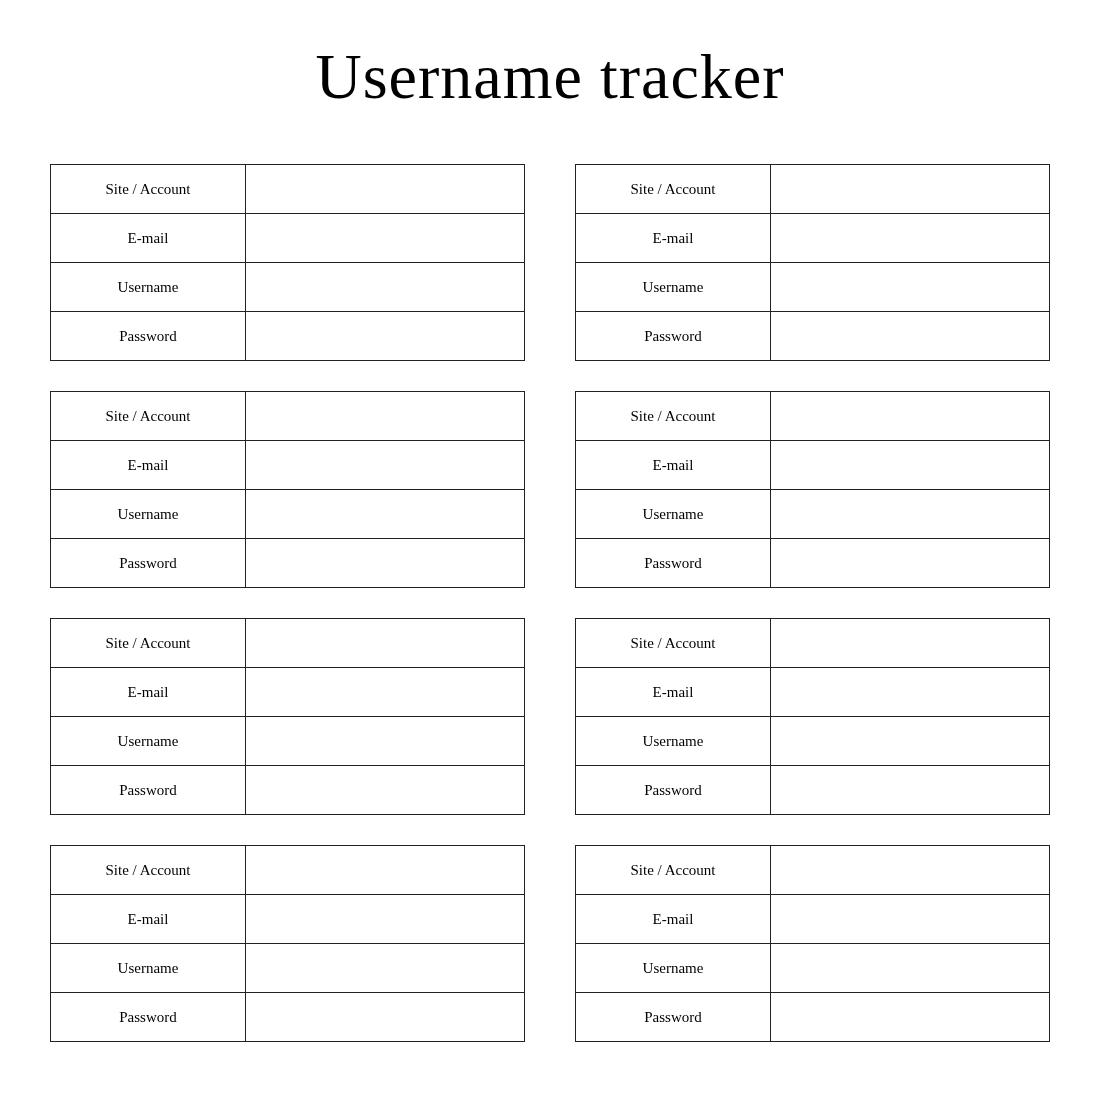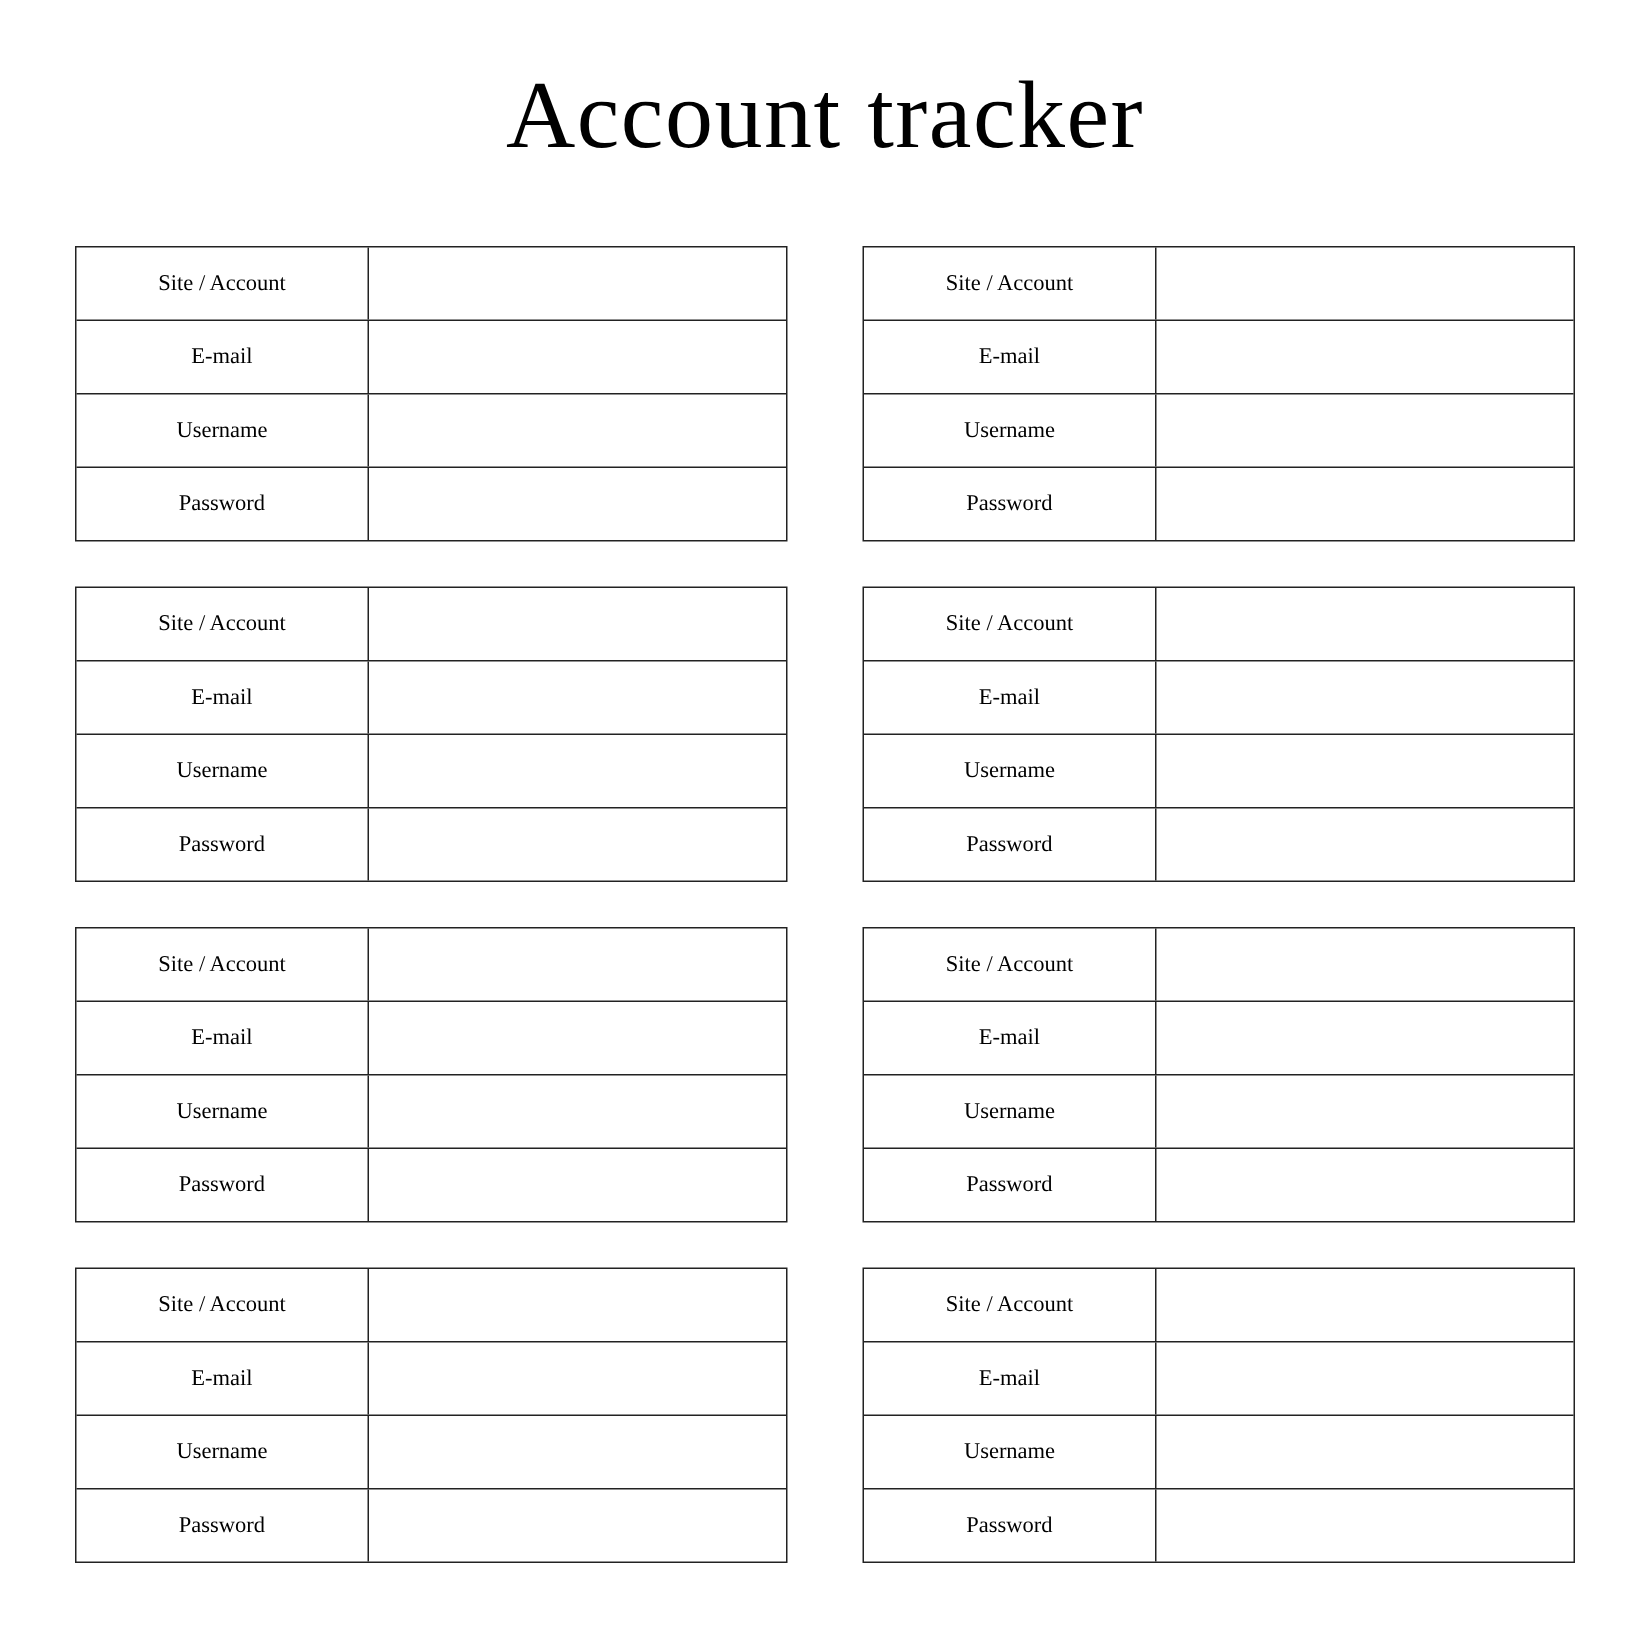--- a/index.html
+++ b/index.html
@@ -64,21 +64,21 @@
 
     .row-value {
       flex: 1;
       padding: 14px 10px;
       min-height: 48px;
     }
   </style>
 </head>
 <body>
 
-<h1 class="page-title">Account tracker</h1>
+<h1 class="page-title">Username tracker</h1>
 
 <div class="grid-container">
 <div class="tracker-card">
       <div class="tracker-row">
         <div class="row-label">Site / Account</div>
         <div class="row-value"></div>
       </div>
       <div class="tracker-row">
         <div class="row-label">E-mail</div>
         <div class="row-value"></div>

